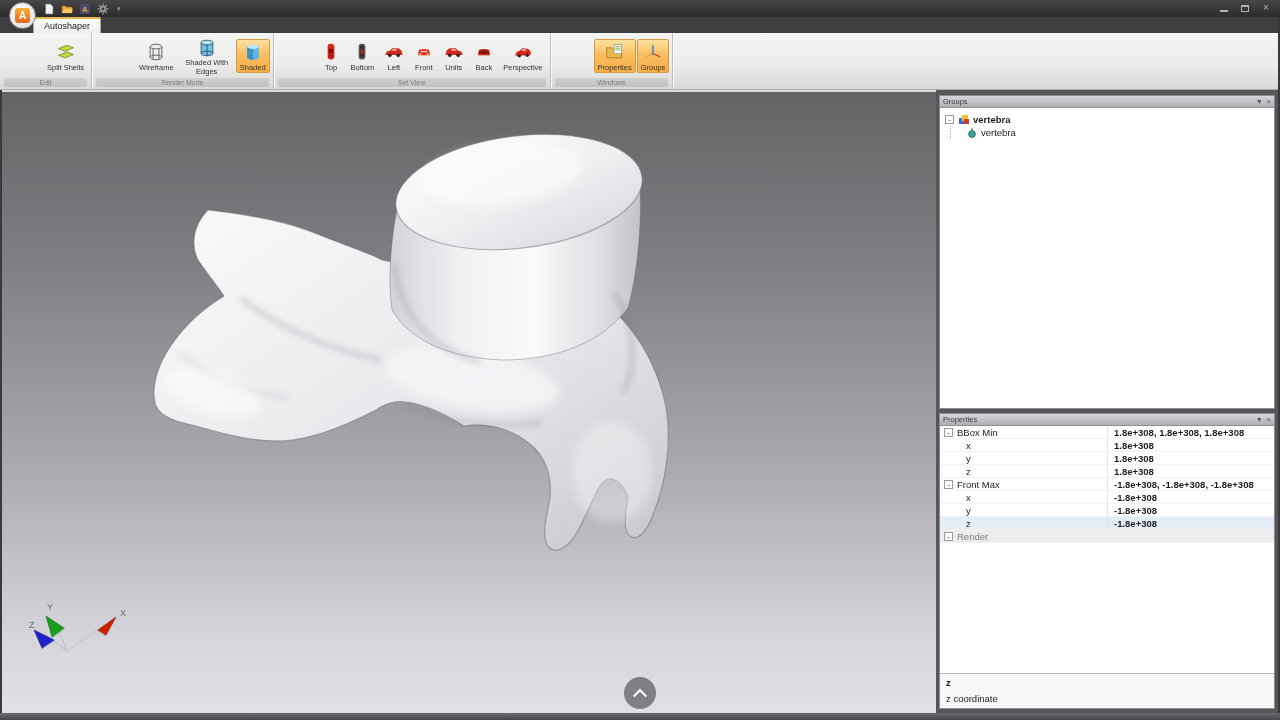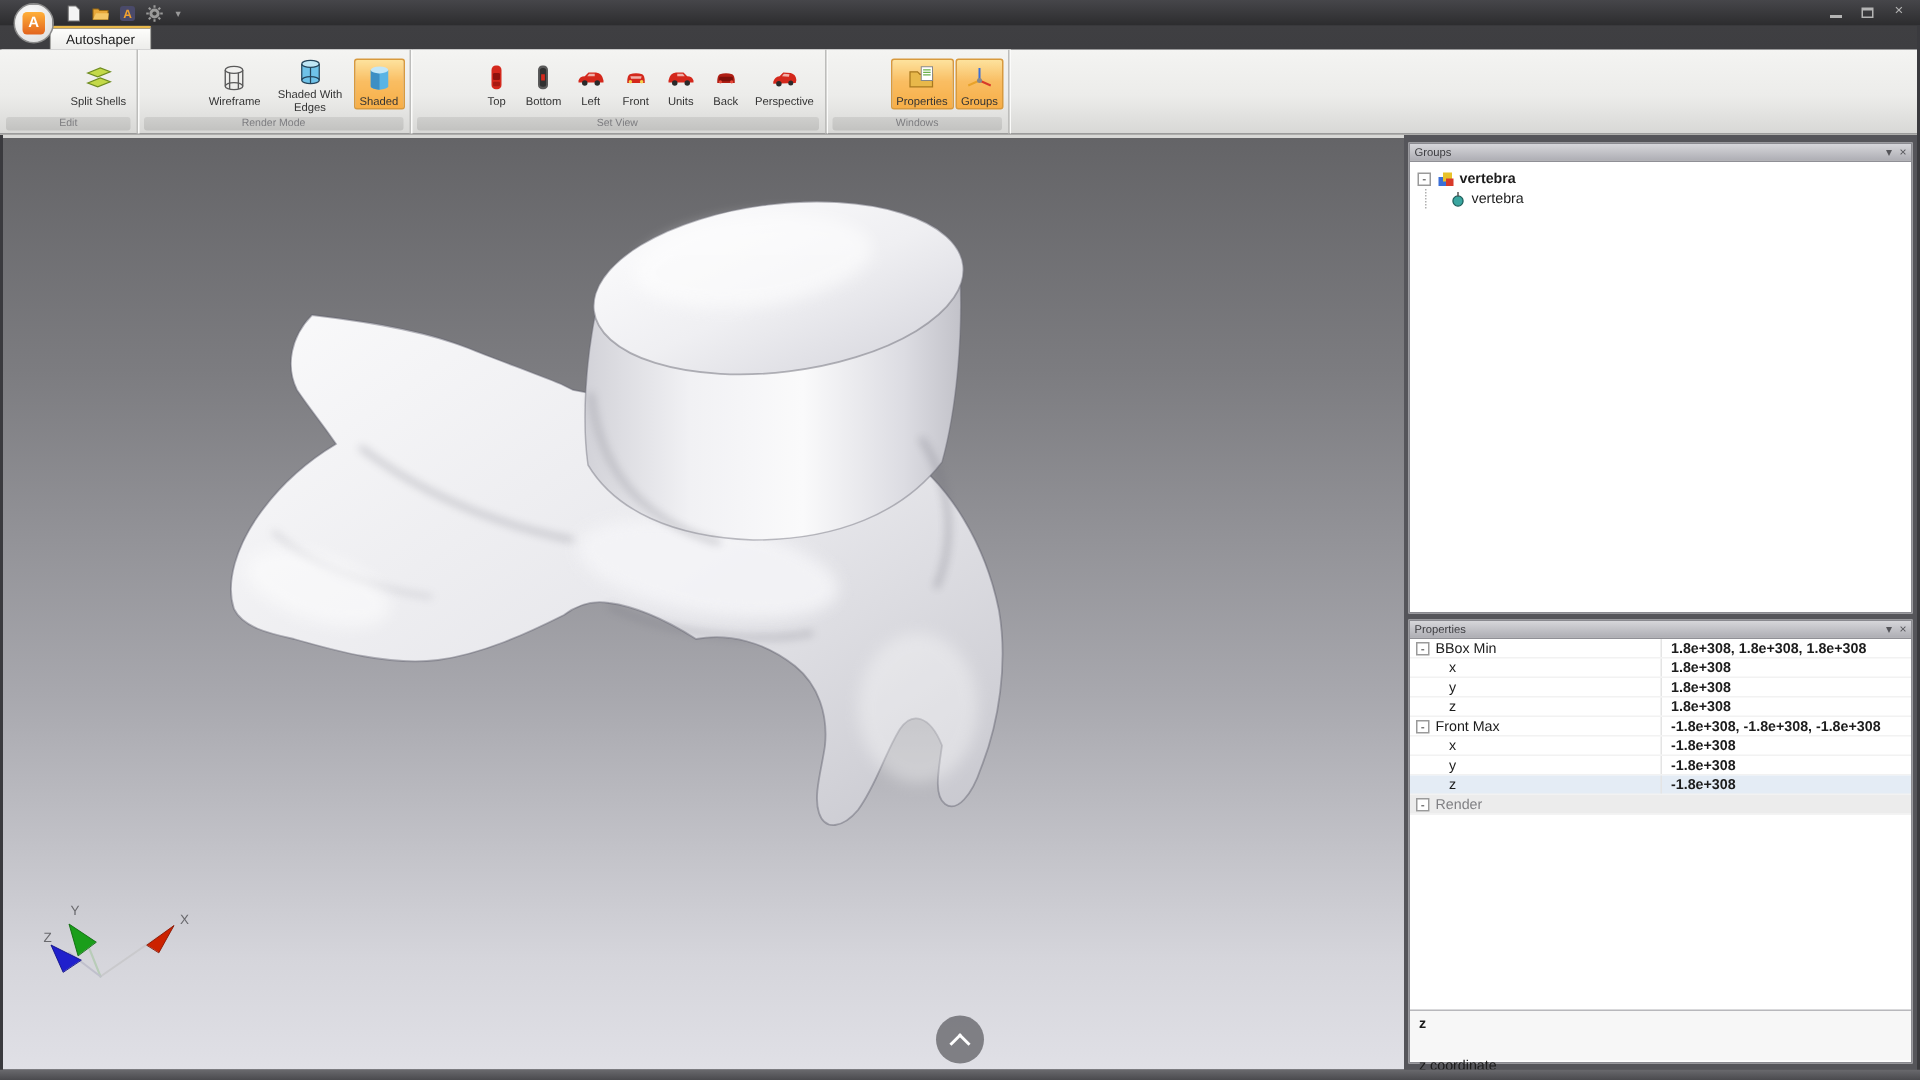--- a/index.html
+++ b/index.html
@@ -87,21 +87,21 @@
   .prow .pname { width:168px; display:flex; align-items:center; height:100%;
     border-right:1px solid #e4e4e4; padding-left:4px; }
   .prow .pval { flex:1; padding-left:6px; white-space:nowrap; overflow:hidden;font-weight:bold; }
   .prow.cat { background:#ececec; color:#808084; }
   .prow.cat .pname { border-right:none; }
   .prow.sel { background:#e4ecf5; }
   .pindent { width:22px; flex:none; }
   #prop-desc { position:absolute; left:0; right:0; bottom:1px; height:34px;
     background:#f7f7f7; border-top:1px solid #b8b8bc; padding:3px 6px; }
   #prop-desc .d-title { font-size:9.5px; font-weight:bold; color:#1c1c1c; }
-  #prop-desc .d-text  { font-size:9.5px; color:#1c1c1c; margin-top:17px; }
+  #prop-desc .d-text  { font-size:9.5px; color:#1c1c1c; margin-top:5px; }
 
   
   #bottom-frame { position:absolute; left:0; top:713px; width:1280px; height:7px;
     background:linear-gradient(#6a6a6e,#4a4a4e); }
   #right-frame { position:absolute; right:0; top:17px; width:2px; height:696px; background:#3a3a3e; }
   #left-frame { position:absolute; left:0; top:90px; width:2px; height:623px; background:#3a3a3e; }
 </style>
 </head>
 <body>
 

